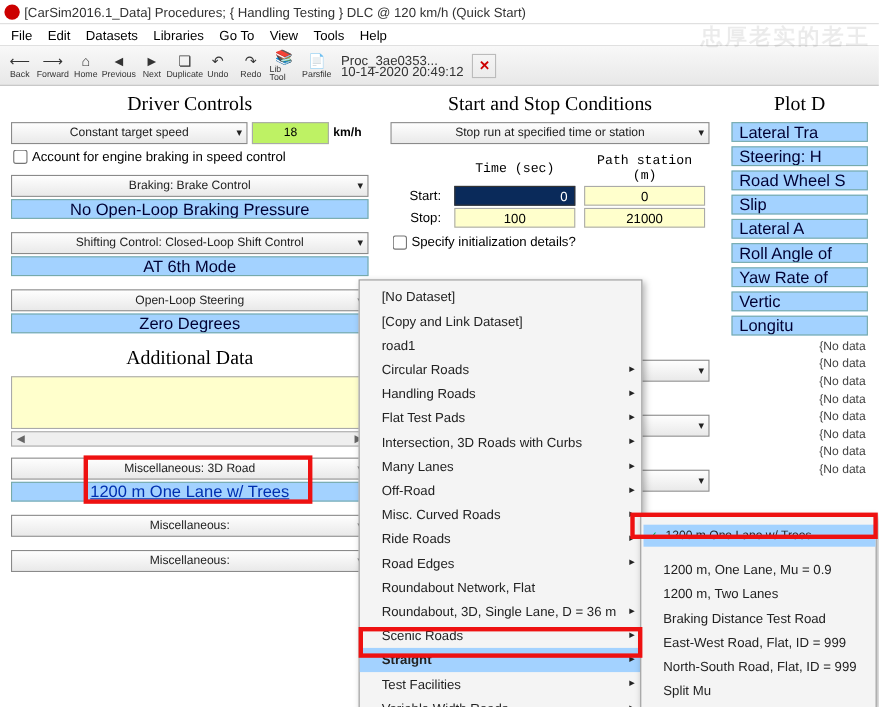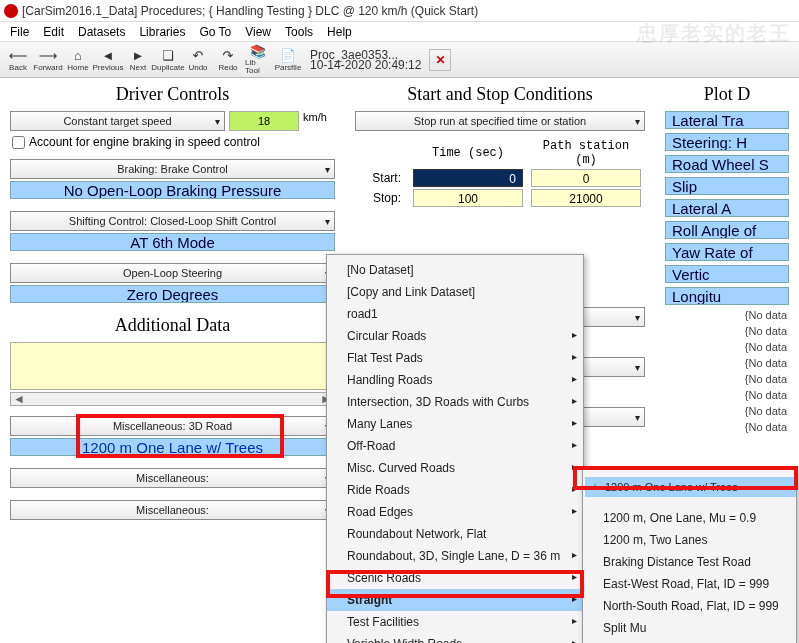--- a/index.html
+++ b/index.html
@@ -14,25 +14,25 @@
 .tbtn .ico { width: 16px; height: 16px; display:flex; align-items:center; justify-content:center; font-size:13px; }
 .tbtn .lbl { font-size: 8px; line-height: 8px; }
 .proc-label { margin-left: 6px; font-size: 9px; line-height: 10px; color:#333;}
 .del-btn { width: 22px; height:22px; border:1px solid #bbb; display:flex; align-items:center; justify-content:center; margin-left:6px; color:#c00; font-weight:bold;}
 .content { position:absolute; top:78px; left:0; right:0; bottom:0; display:flex; }
 .col { padding: 6px 10px 0 10px; }
 .col.left { width: 345px; }
 .col.mid  { width: 310px; }
 .col.right{ flex:1; min-width:0; }
 h2.sect { font-family: Georgia, serif; font-size: 18px; font-weight: normal; text-align: center; margin-bottom: 6px; }
-.row { display:flex; gap:4px; margin-bottom:4px; }
+.row { display:flex; align-items:center; gap:4px; margin-bottom:4px; }
 .combo { flex:1; height:20px; background: linear-gradient(#fefefe,#e9e9e9); border:1px solid #8a8a8a; display:flex; align-items:center; justify-content:center; font-size:11px; position:relative; color:#222;}
 .combo::after { content:"▾"; position:absolute; right:4px; font-size:10px;}
 .numcell { width:70px; height:20px; background:#bef264; border:1px solid #aaa; text-align:center; font-size:11px; line-height:18px;}
-.unit { width:32px; font-size:11px; }
+.unit { width:32px; font-size:11px;font-weight:bold; }
 .chk { display:flex; align-items:center; gap:4px; font-size:11px; margin:4px 0 10px 2px;}
 .chk input { width:13px; height:13px; }
 .bluefield { background:#a3d2ff; border:1px solid #7aa; height:18px; display:flex; align-items:center; justify-content:center; font-size:15px; color:#003; overflow:hidden; white-space:nowrap;}
 .bluefield.link { text-decoration: underline; color:#0030b0; }
 .bluefield.right-row{ margin-bottom:4px; padding:0 6px; justify-content:flex-start;}
 .group { margin-bottom:12px; }
 .group .combo { margin-bottom:2px; width:100%; }
 .yellowbox { background:#ffffcc; border:1px solid #aaa; height:48px; position:relative; margin-bottom:2px;}
 .scrolltrack { height:14px; border:1px solid #aaa; background:#efefef; position:relative; display:flex; justify-content:space-between; align-items:center; padding:0 2px; font-size:9px; color:#666;}
 .tbl { display:grid; grid-template-columns: 50px 110px 110px; gap:2px 8px; align-items:center; font-size:11px; margin-bottom:6px;}
@@ -179,20 +179,24 @@
       <div></div>
       <div class="hd">Time (sec)</div>
       <div class="hd">Path station (m)</div>
       <div class="lab">Start:</div>
       <div class="darkcell">0</div>
       <div class="ycell">0</div>
       <div class="lab">Stop:</div>
       <div class="ycell">100</div>
       <div class="ycell">21000</div>
     </div>
+    <label class="chk">
+      <input type="checkbox" style="">
+      <span>Specify initialization details?</span>
+    </label>
 
     <div class="dropdown-stack" style="margin-top:100px">
       <div class="combo" style="width:100%"></div>
       <div class="combo" style="width:100%;margin-top:30px"></div>
       <div class="combo" style="width:100%;margin-top:30px"></div>
     </div>
   </div>
 
   <div class="col right">
     <h2 class="sect">Plot D</h2>
@@ -214,22 +218,22 @@
     <div class="nodata">{No data</div>
     <div class="nodata">{No data</div>
   </div>
 </div>
 
 <div class="ctx ctx1">
   <div class="it">[No Dataset]</div>
   <div class="it">[Copy and Link Dataset]</div>
   <div class="it">road1</div>
   <div class="it has-sub">Circular Roads</div>
+  <div class="it has-sub">Handling Roads</div>
   <div class="it has-sub">Flat Test Pads</div>
-  <div class="it has-sub">Handling Roads</div>
   <div class="it has-sub">Intersection, 3D Roads with Curbs</div>
   <div class="it has-sub">Many Lanes</div>
   <div class="it has-sub">Off-Road</div>
   <div class="it has-sub">Misc. Curved Roads</div>
   <div class="it has-sub">Ride Roads</div>
   <div class="it has-sub">Road Edges</div>
   <div class="it">Roundabout Network, Flat</div>
   <div class="it has-sub">Roundabout, 3D, Single Lane, D = 36 m</div>
   <div class="it has-sub">Scenic Roads</div>
   <div class="it has-sub sel"><b>Straight</b></div>

